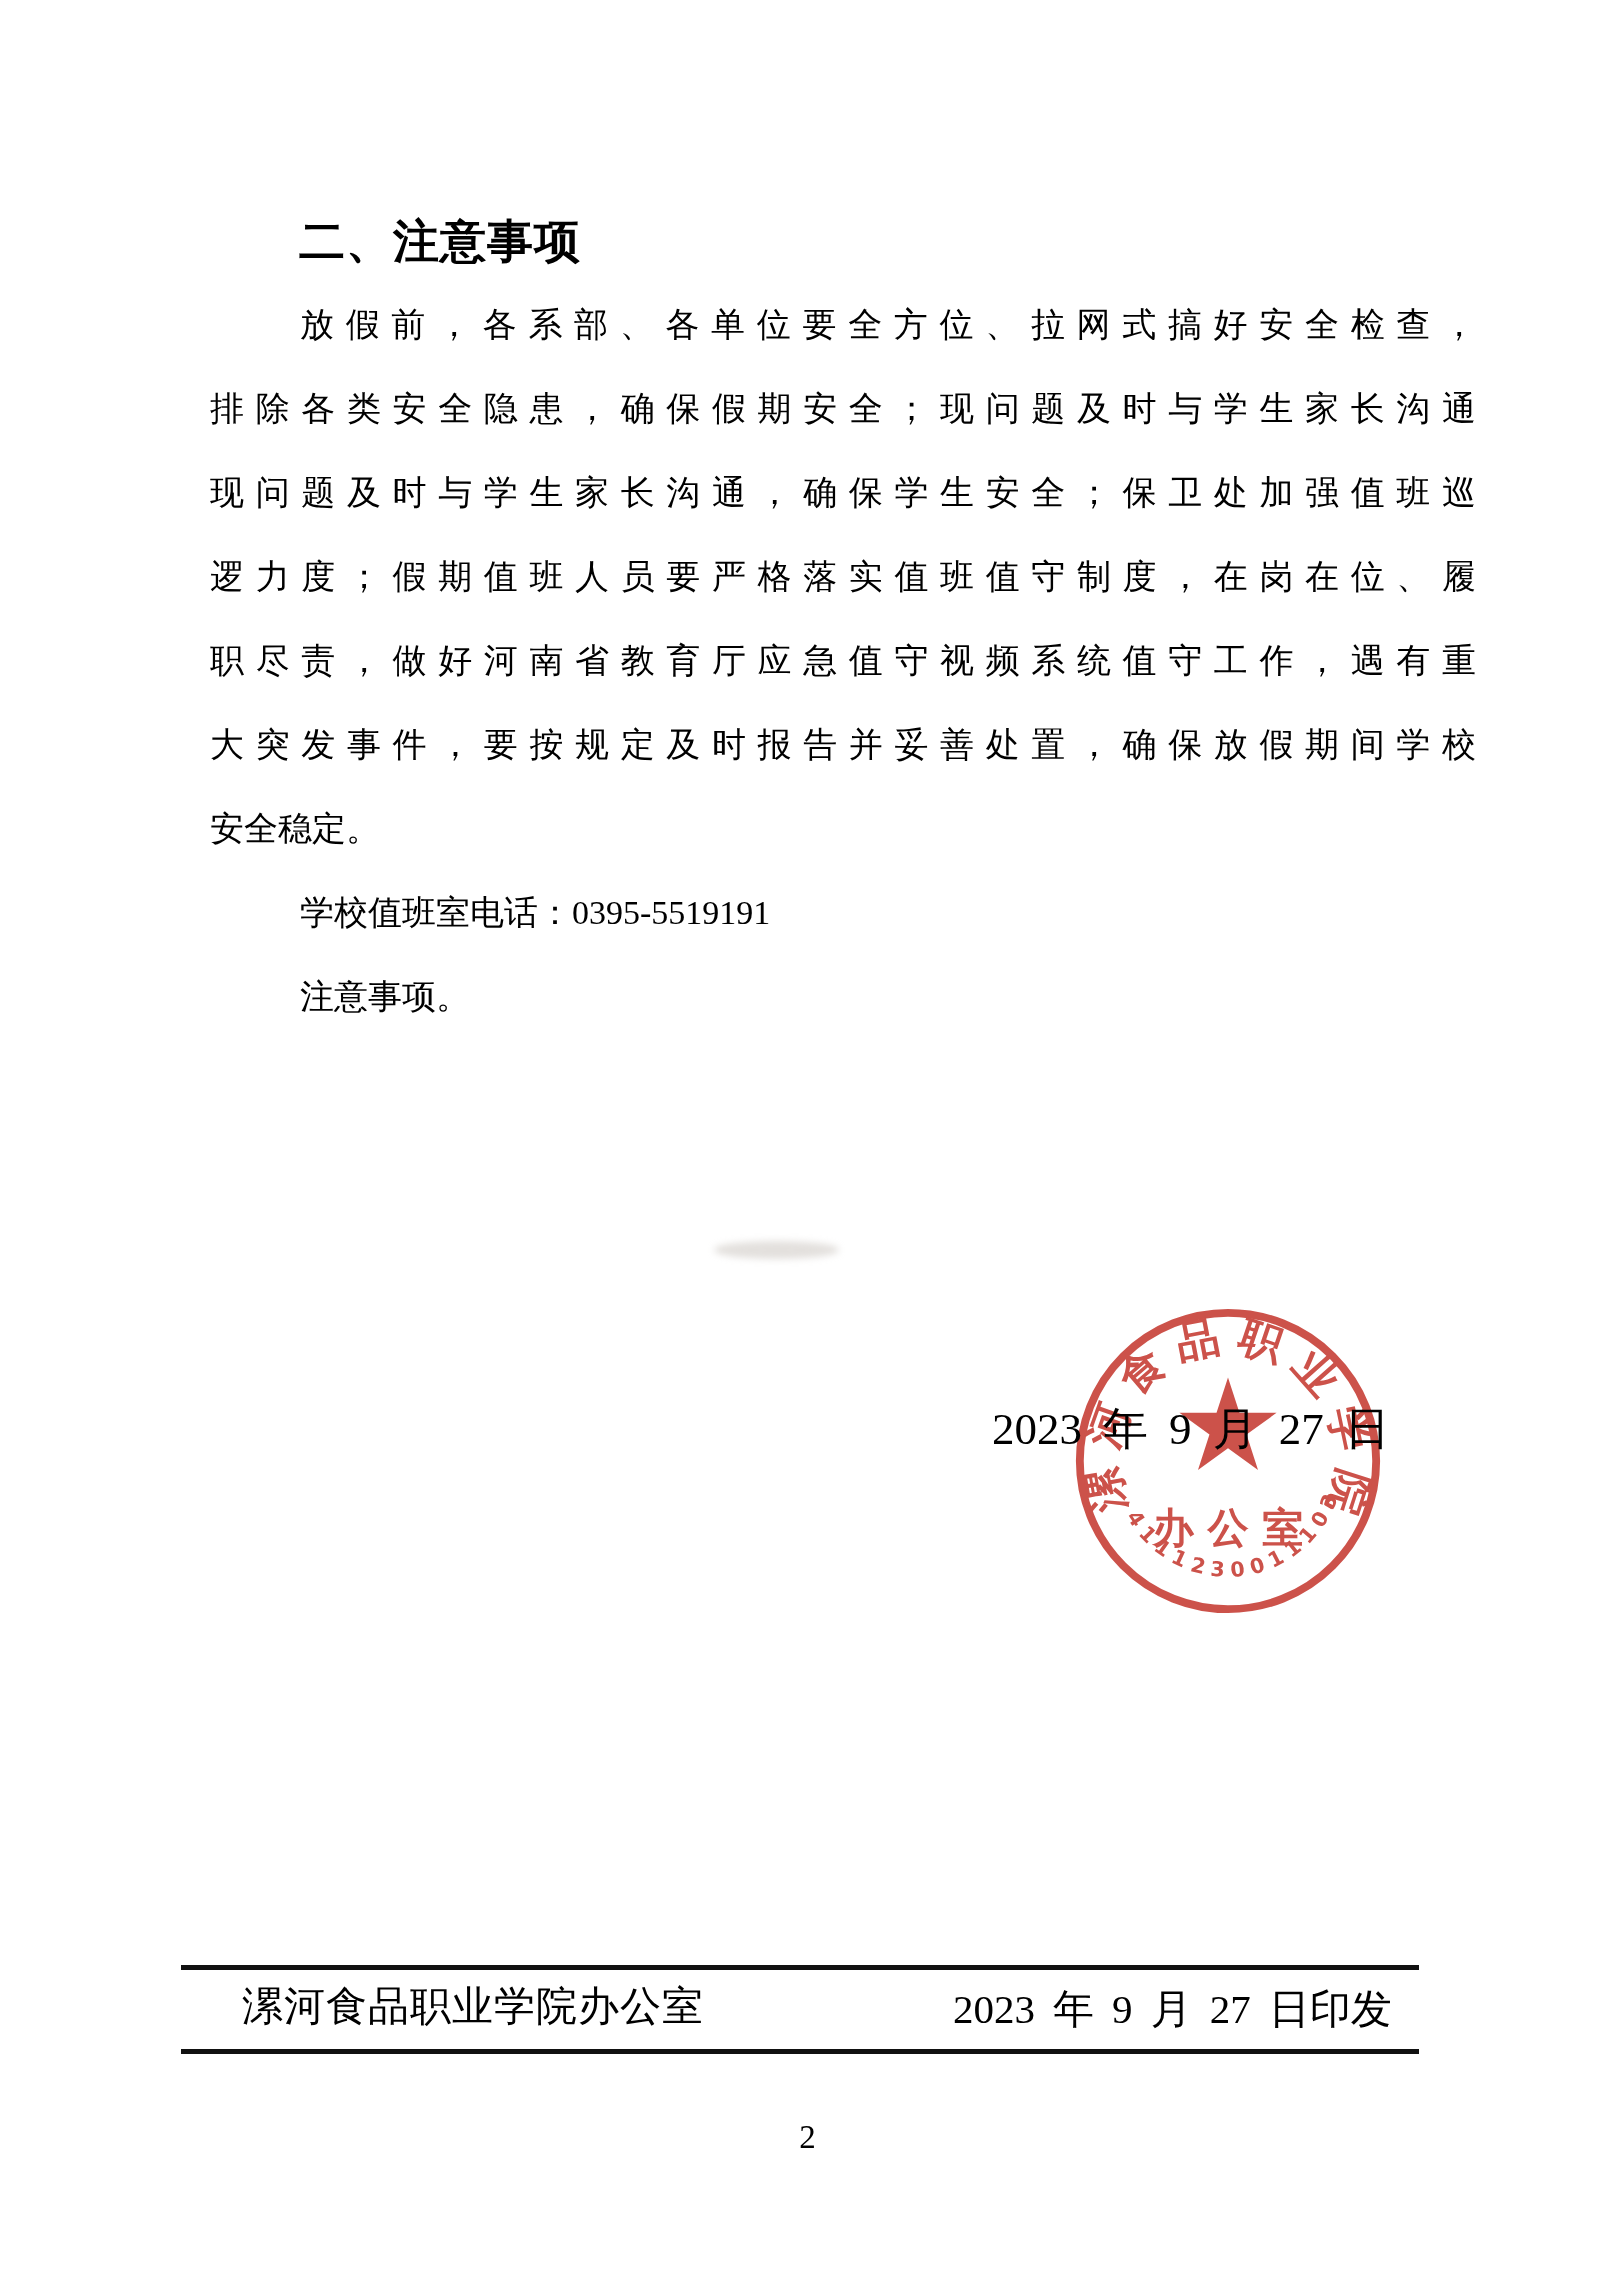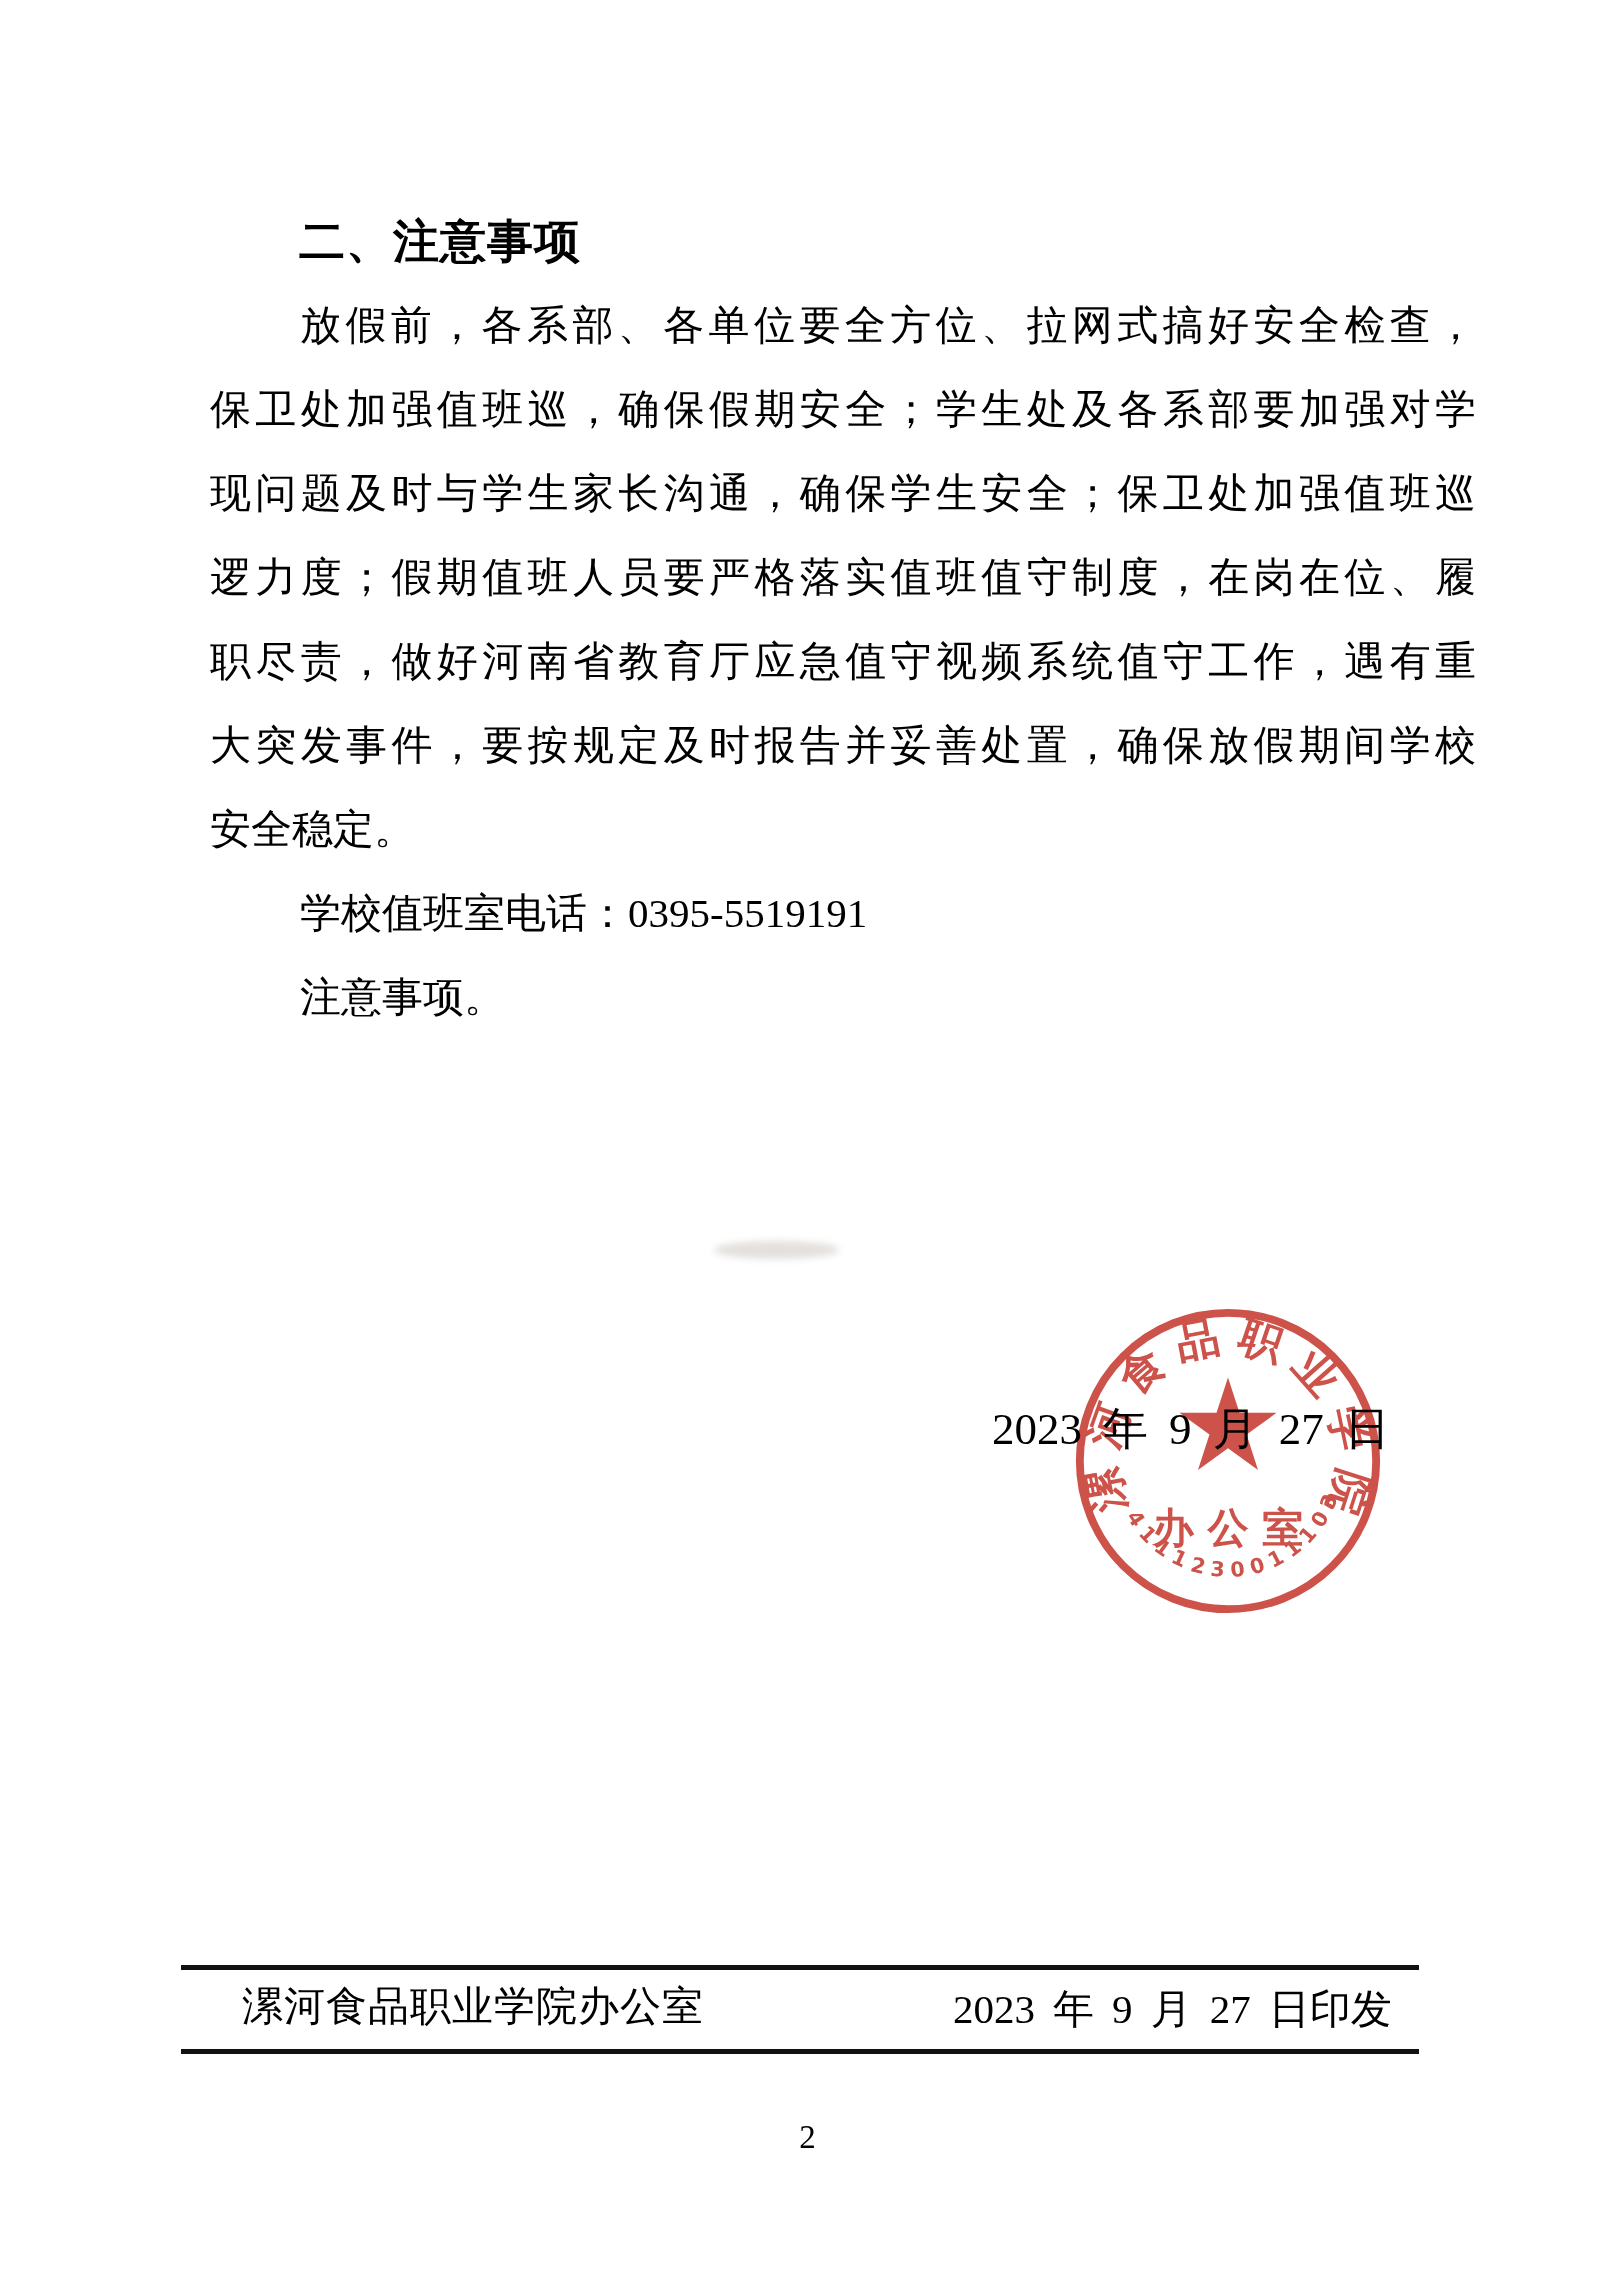--- a/index.html
+++ b/index.html
@@ -25,21 +25,21 @@
   }
   .body-block {
     position: absolute;
     left: 210px;
     top: 283px;
     width: 1266px;
   }
   .body-line {
     width: 1266px;
     height: 84px;
-    font-size: 41px;
+    font-size: 34px;
     line-height: 84px;
     white-space: normal;
   }
   .body-line.fill {
     text-align: justify;
     text-align-last: justify;
   }
   .body-line.indent { text-indent: 90px; }
   .date-line {
     position: absolute;
@@ -128,21 +128,21 @@
 </style>
 </head>
 <body>
 
 <div class="page">
 
   <div class="heading">二、注意事项</div>
 
   <div class="body-block">
     <div class="body-line fill indent">放假前，各系部、各单位要全方位、拉网式搞好安全检查，</div>
-    <div class="body-line fill">保卫处加强值班巡，确保假期安全；学生处及各系部要加强对学</div>
+    <div class="body-line fill">排除各类安全隐患，确保假期安全；现问题及时与学生家长沟通</div>
     <div class="body-line fill">现问题及时与学生家长沟通，确保学生安全；保卫处加强值班巡</div>
     <div class="body-line fill">逻力度；假期值班人员要严格落实值班值守制度，在岗在位、履</div>
     <div class="body-line fill">职尽责，做好河南省教育厅应急值守视频系统值守工作，遇有重</div>
     <div class="body-line fill">大突发事件，要按规定及时报告并妥善处置，确保放假期间学校</div>
     <div class="body-line">安全稳定。</div>
     <div class="body-line indent">学校值班室电话：0395-5519191</div>
     <div class="body-line indent">注意事项。</div>
   </div>
 
   <div class="scan-smudge"></div>

